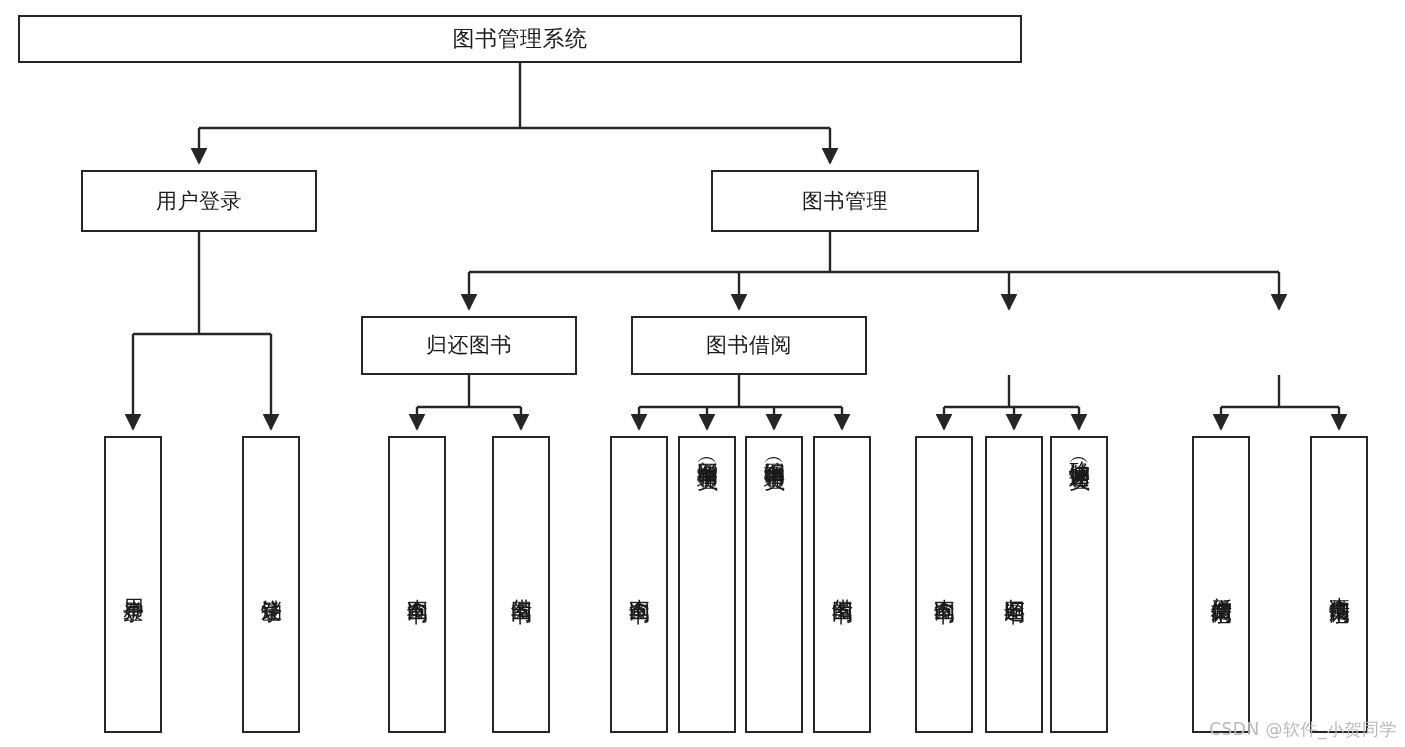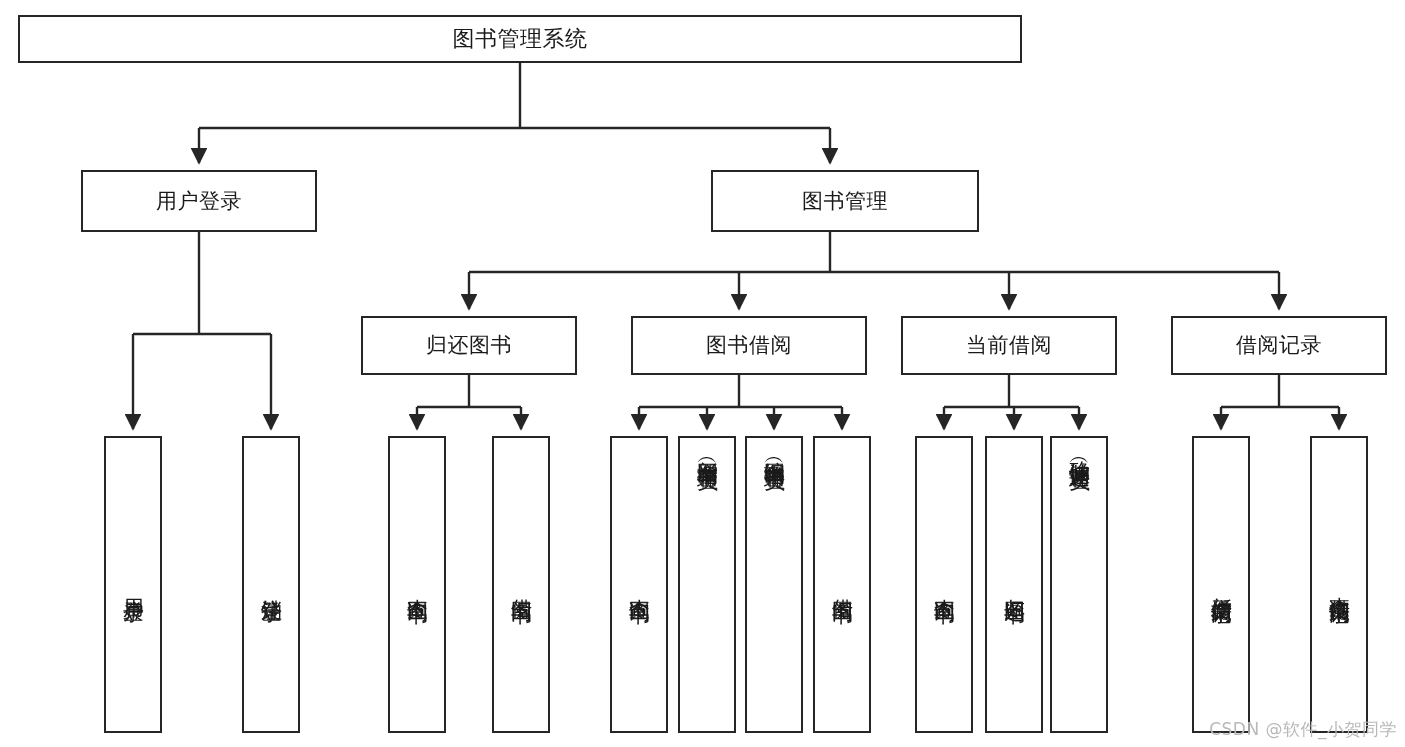--- a/index.html
+++ b/index.html
@@ -149,27 +149,21 @@
   </div>
 
   <div class="node horiz" style="left:361px; top:316px; width:216px; height:59px;">
     <span class="node-label">归还图书</span>
   </div>
 
   <div class="node horiz" style="left:631px; top:316px; width:236px; height:59px;">
     <span class="node-label">图书借阅</span>
   </div>
 
-  <div class="node horiz" style="left:901px; top:316px; width:216px; height:59px;">
-    <span class="node-label">当前借阅</span>
-  </div>
-
-  <div class="node horiz" style="left:1171px; top:316px; width:216px; height:59px;">
-    <span class="node-label">借阅记录</span>
-  </div>
+
 
   <div class="node vert v-center" style="left:104px; top:436px; width:58px; height:297px;">
     <span class="node-label">用户登录</span>
   </div>
 
   <div class="node vert v-center" style="left:242px; top:436px; width:58px; height:297px;">
     <span class="node-label">注销登录</span>
   </div>
 
   <div class="node vert v-center" style="left:388px; top:436px; width:58px; height:297px;">

